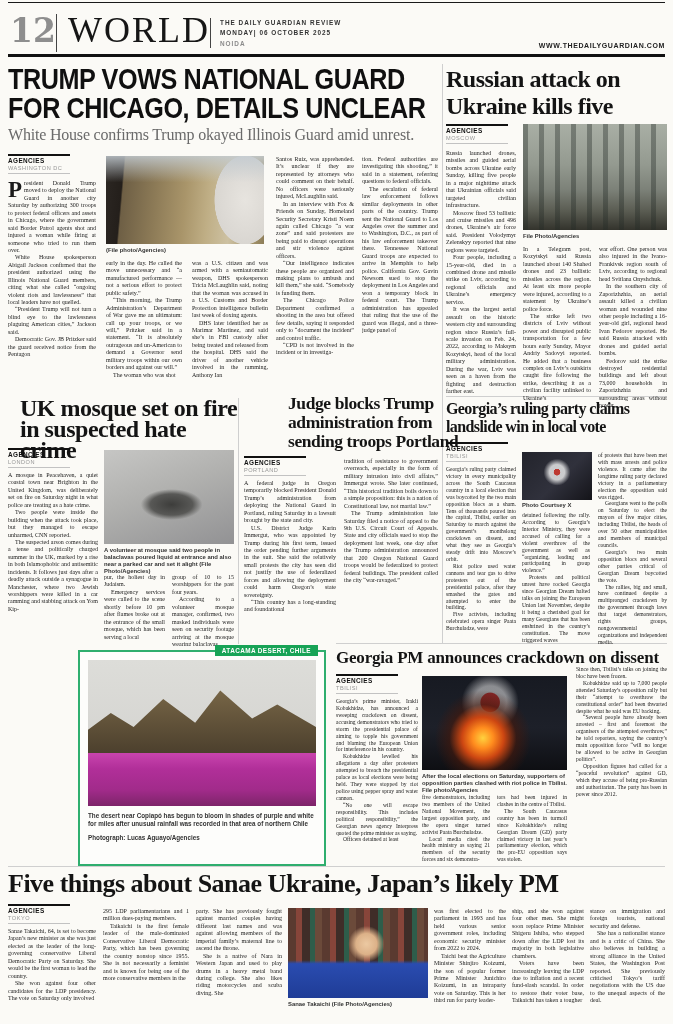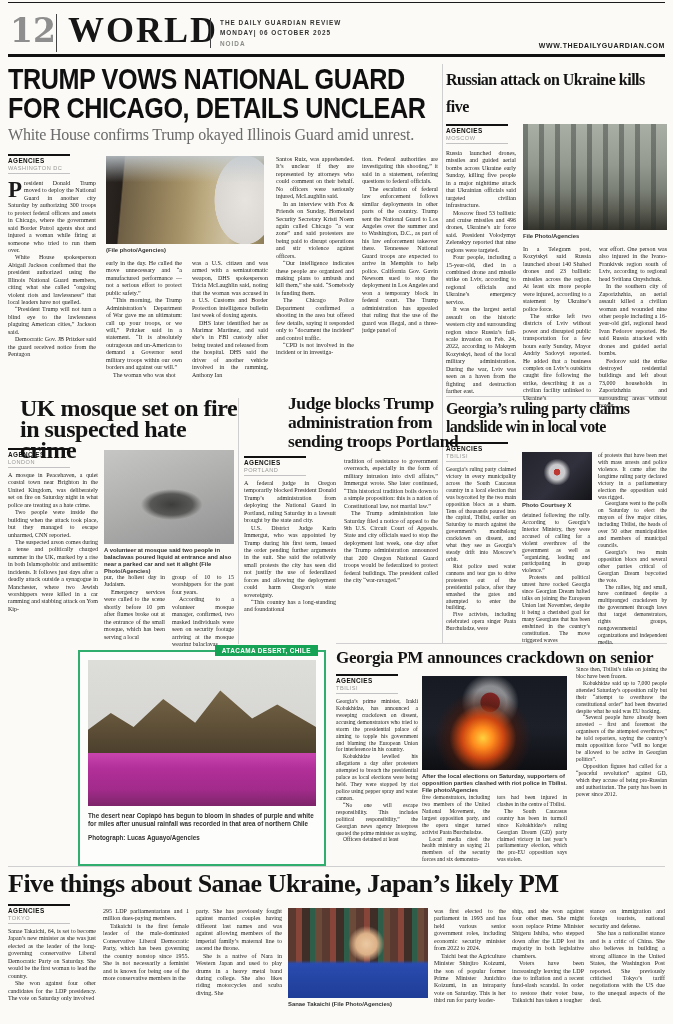--- a/index.html
+++ b/index.html
@@ -74,21 +74,21 @@
 </style>
 </head>
 <body>
 
 <div class="page" data-name="newspaper-page">
 
   <div class="abs rule-thin" style="left:8px;top:2px;width:657px;" data-name="top-hairline"></div>
   <div class="abs" style="left:8px;top:8px;width:657px;height:44px;" data-name="masthead">
     <div class="abs pageno" style="left:2px;top:6px;" data-name="page-number">12</div>
     <div class="abs vr" style="left:48px;top:6px;height:38px;" data-name="masthead-divider-1"></div>
-    <div class="abs masthead-section" style="left:60px;top:4px;font-weight:bold;" data-name="section-title">WORLD</div>
+    <div class="abs masthead-section" style="left:60px;top:4px;" data-name="section-title">WORLD</div>
     <div class="abs vr" style="left:202px;top:10px;height:30px;" data-name="masthead-divider-2"></div>
     <div class="abs pub-block" style="left:212px;top:10px;" data-name="publication-block">
       <div data-name="publication-name">THE DAILY GUARDIAN REVIEW</div>
       <div data-name="publication-date">MONDAY| 06 OCTOBER 2025</div>
       <div class="city" data-name="publication-city">NOIDA</div>
     </div>
     <div class="abs site" style="right:0;top:34px;" data-name="website-url">WWW.THEDAILYGUARDIAN.COM</div>
   </div>
   <div class="abs rule-thick" style="left:8px;top:54px;width:657px;" data-name="masthead-rule"></div>
 
@@ -133,21 +133,21 @@
         <p>The Chicago Police Department confirmed a shooting in the area but offered few details, saying it responded only to “document the incident” and control traffic.</p>
         <p>“CPD is not involved in the incident or in investiga-</p>
       </div>
     <div class="abs col" style="left:354px;top:92px;width:76px;height:300px;" data-name="lead-col5-text">
         <p>tion. Federal authorities are investigating this shooting,” it said in a statement, referring questions to federal officials.</p>
         <p>The escalation of federal law enforcement follows similar deployments in other parts of the country. Trump sent the National Guard to Los Angeles over the summer and to Washington, D.C., as part of his law enforcement takeover there. Tennessee National Guard troops are expected to arrive in Memphis to help police. California Gov. Gavin Newsom sued to stop the deployment in Los Angeles and won a temporary block in federal court. The Trump administration has appealed that ruling that the use of the guard was illegal, and a three-judge panel of</p>
       </div>
   </div>
 
   <div class="abs" style="left:446px;top:66px;width:221px;height:352px;" data-name="russia-story">
-    <div class="abs h-serif" style="left:0;top:0;width:221px;font-size:16px;line-height:27px;letter-spacing:-.5px;" data-name="russia-headline">Russian attack on Ukraine kills five</div>
+    <div class="abs h-serif" style="left:0;top:0;width:221px;font-size:24px;line-height:27px;letter-spacing:-.5px;" data-name="russia-headline">Russian attack on Ukraine kills five</div>
     <div class="abs" style="left:0;top:58px;" data-name="russia-byline">
       <div class="byline">
         <div class="agency" data-name="russia-byline-agency">AGENCIES</div>
         <div class="place" data-name="russia-byline-place">MOSCOW</div>
       </div>
     </div>
     <div class="abs ph ph-ukraine" style="left:77px;top:58px;width:144px;height:106px;" data-name="ukraine-damage-photo"></div>
     <div class="abs cap" style="left:77px;top:167px;width:144px;" data-name="ukraine-photo-caption">File Photo/Agencies</div>
     <div class="abs col" style="left:0;top:84px;width:70px;height:268px;" data-name="russia-col1-text">
         <p>Russia launched drones, missiles and guided aerial bombs across Ukraine early Sunday, killing five people in a major nighttime attack that Ukrainian officials said targeted civilian infrastructure.</p>
@@ -241,21 +241,21 @@
     <div class="abs badge" style="top:-7px;right:6px;" data-name="atacama-location-badge">ATACAMA DESERT, CHILE</div>
     <div class="abs ph ph-atacama" style="left:8px;top:8px;width:228px;height:146px;" data-name="atacama-desert-photo">
       <div class="mountains" data-name="atacama-mountains"></div>
       <div class="field" data-name="atacama-flower-field"></div>
     </div>
     <div class="abs cap" style="left:8px;top:160px;width:228px;font-size:6.3px;" data-name="atacama-caption">The desert near Copiapó has begun to bloom in shades of purple and white for miles after unusual rainfall was recorded in that area of northern Chile</div>
     <div class="abs cap" style="left:8px;top:182px;width:228px;font-size:6.3px;" data-name="atacama-credit">Photograph: Lucas Aguayo/Agencies</div>
   </div>
 
   <div class="abs" style="left:336px;top:648px;width:331px;height:214px;" data-name="georgia-pm-story">
-    <div class="abs h-serif" style="left:0;top:0;width:331px;font-size:17px;line-height:20px;letter-spacing:-.2px;" data-name="georgia-pm-headline">Georgia PM announces crackdown on senior</div>
+    <div class="abs h-serif" style="left:0;top:0;width:331px;font-size:17px;line-height:20px;letter-spacing:-.2px;" data-name="georgia-pm-headline">Georgia PM announces crackdown on dissent</div>
     <div class="abs" style="left:0;top:26px;" data-name="georgia-pm-byline">
       <div class="byline">
         <div class="agency" data-name="georgia-pm-byline-agency">AGENCIES</div>
         <div class="place" data-name="georgia-pm-byline-place">TBILISI</div>
       </div>
     </div>
     <div class="abs col small" style="left:0;top:50px;width:82px;height:164px;" data-name="georgia-pm-col1-text">
         <p>Georgia’s prime minister, Irakli Kobakhidze, has announced a sweeping crackdown on dissent, accusing demonstrators who tried to storm the presidential palace of aiming to topple his government and blaming the European Union for interference in his country.</p>
         <p>Kobakhidze levelled his allegations a day after protesters attempted to breach the presidential palace as local elections were being held. They were stopped by riot police using pepper spray and water cannon.</p>
         <p>“No one will escape responsibility. This includes political responsibility,” the Georgian news agency Interpress quoted the prime minister as saying.</p>

